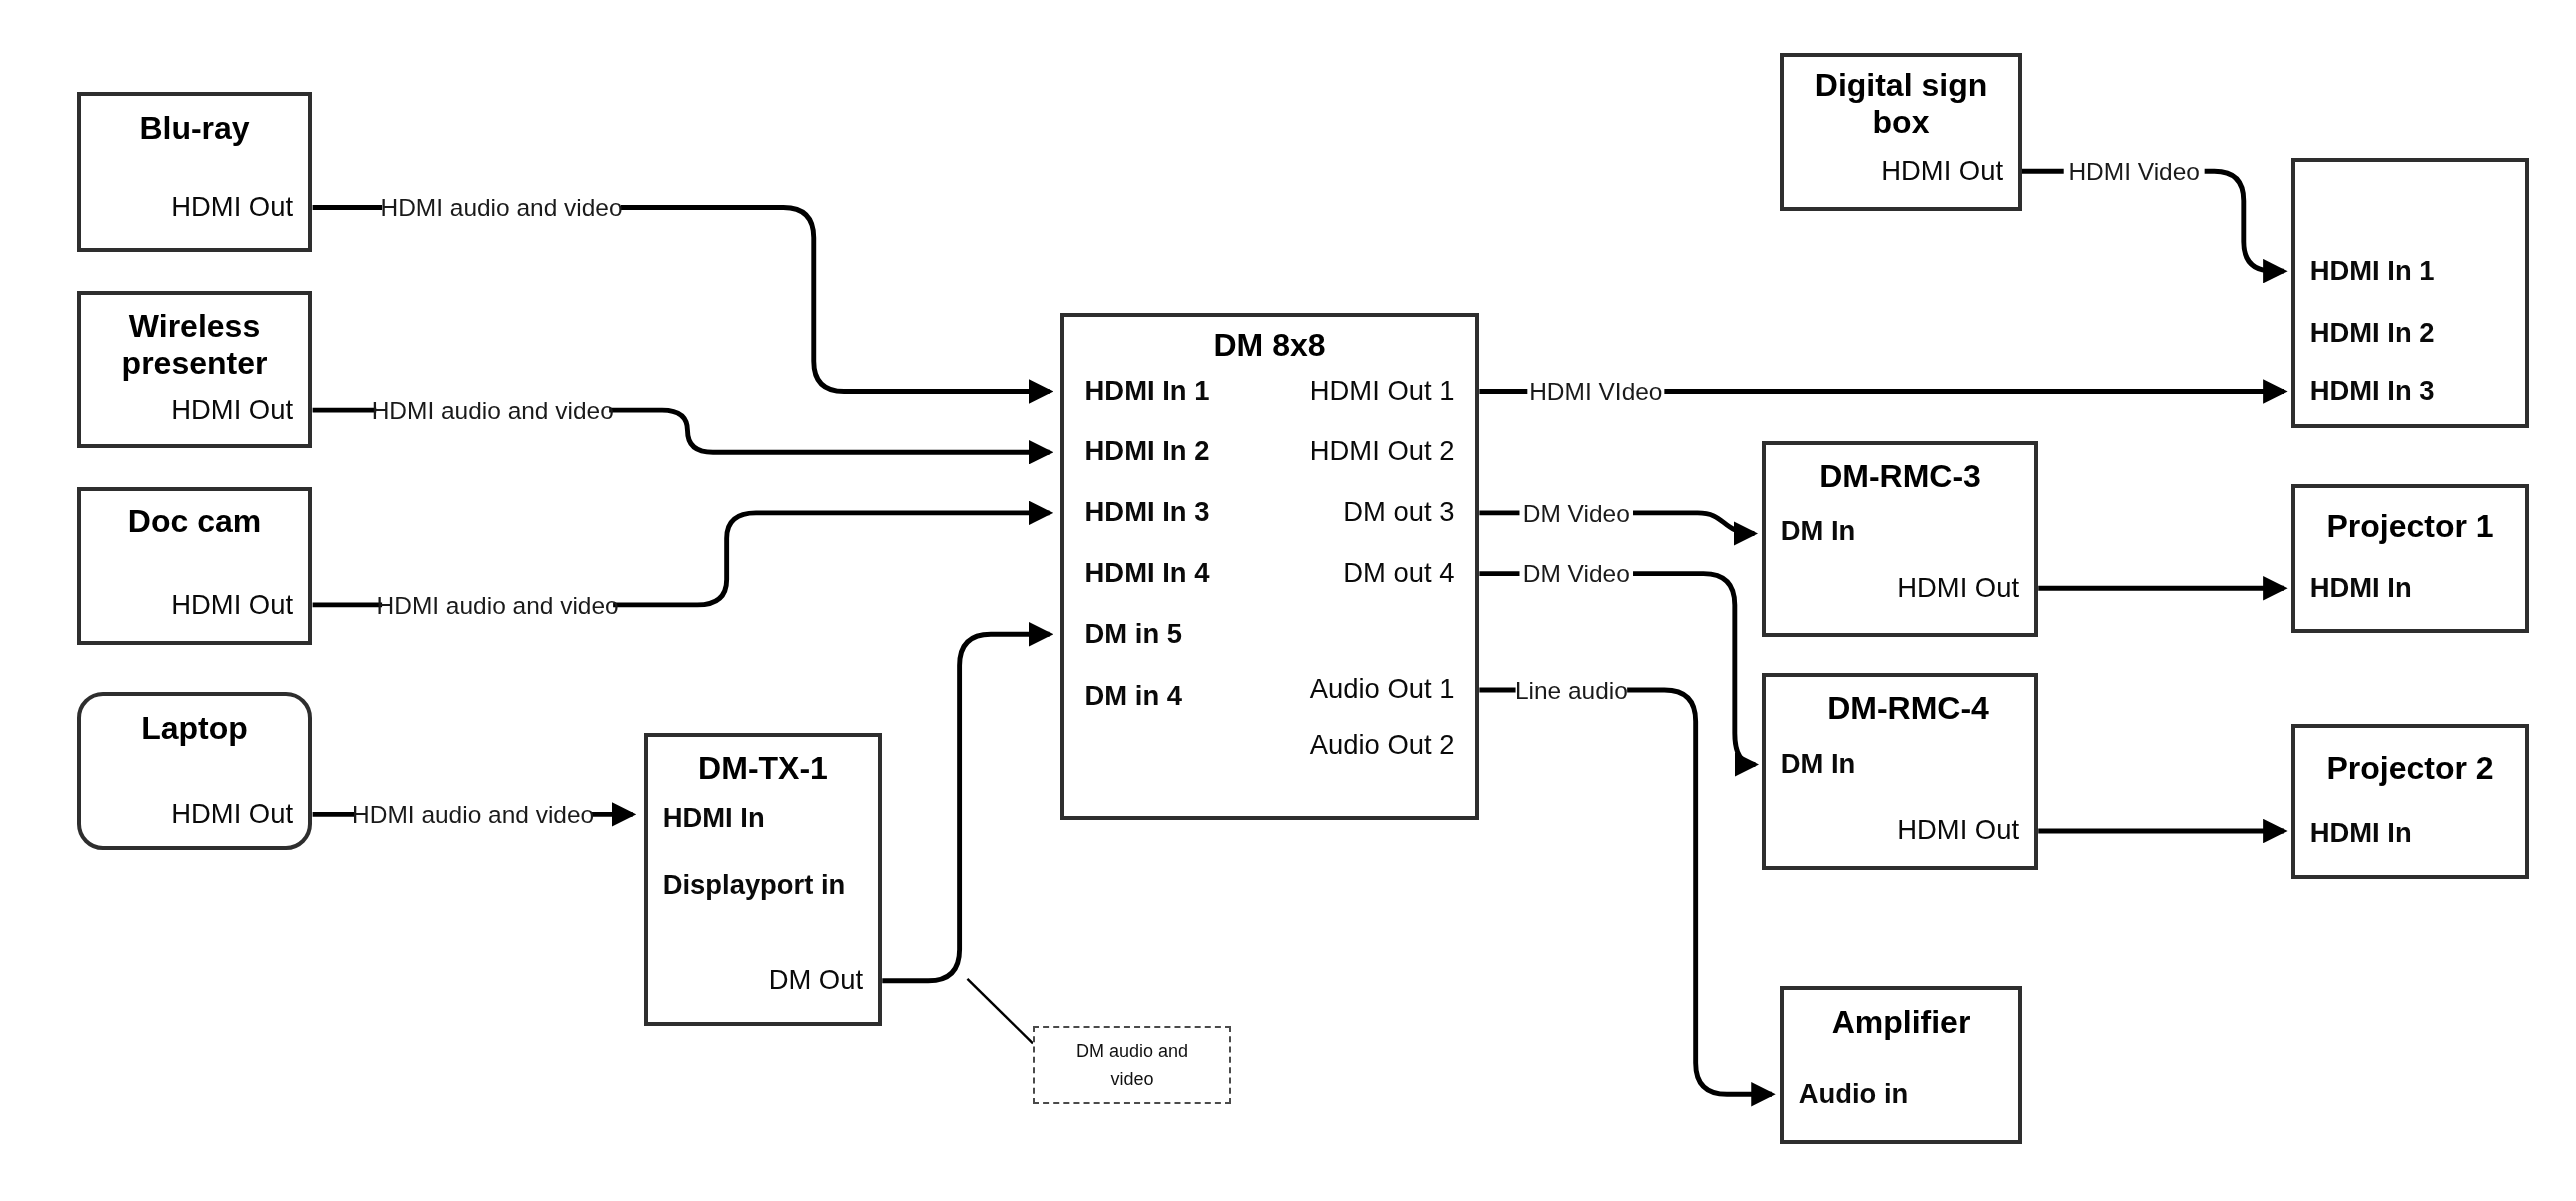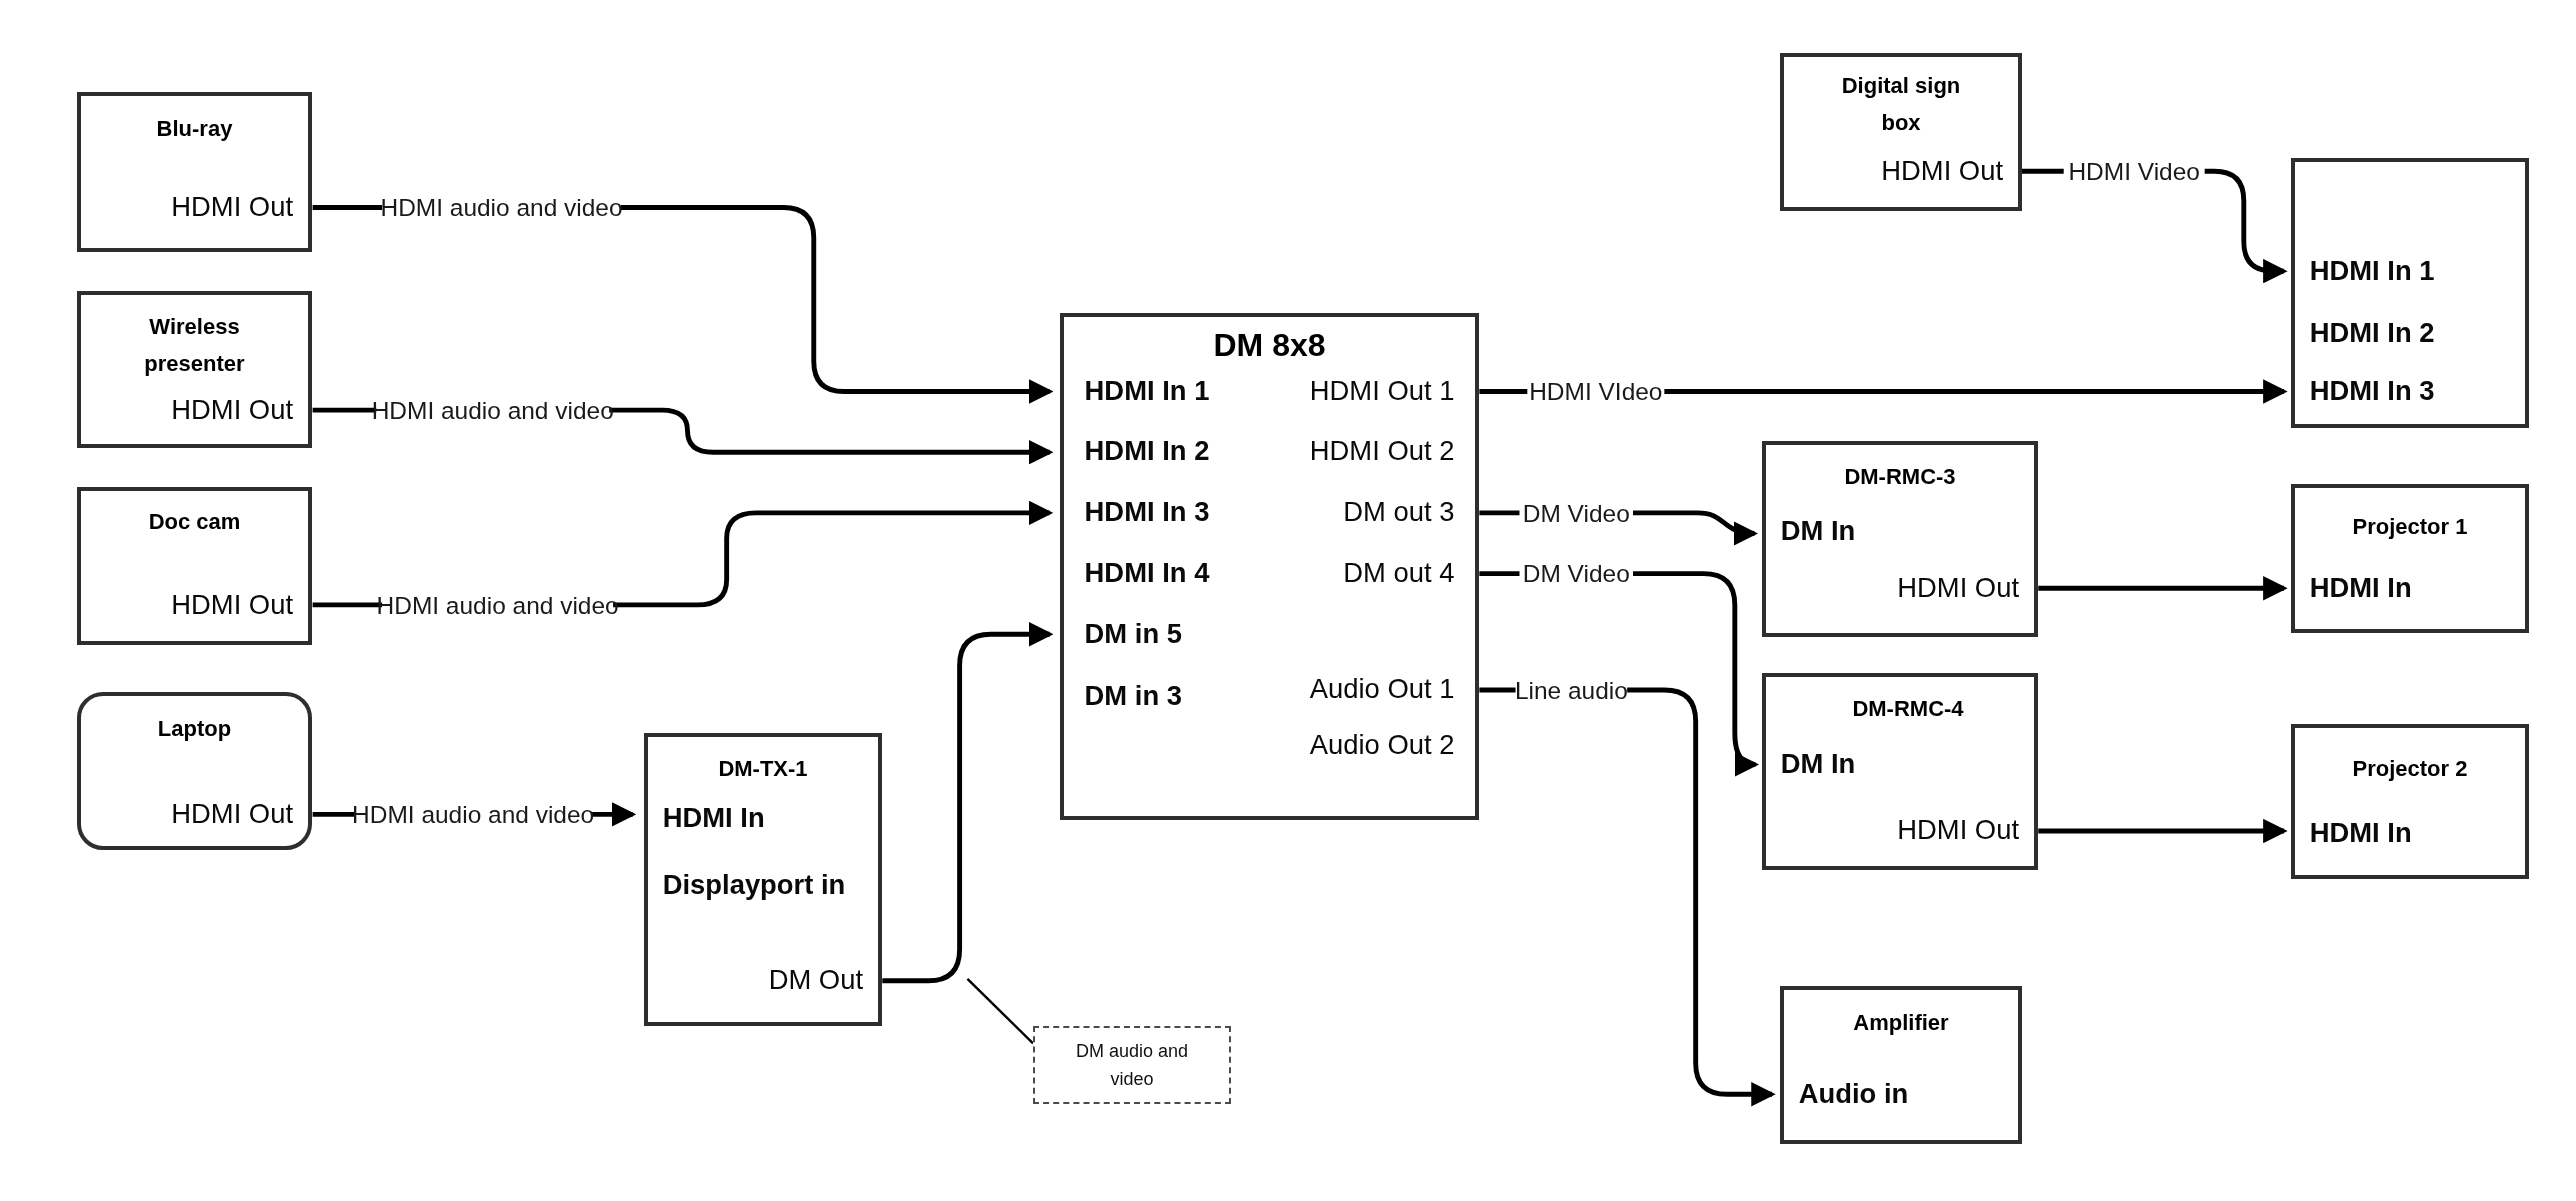--- a/index.html
+++ b/index.html
@@ -7,21 +7,21 @@
     position:relative;width:2576px;height:1201px;background:#ffffff;
     font-family:"Liberation Sans","DejaVu Sans",sans-serif;overflow:hidden;
   }
   #wires{position:absolute;left:0;top:0;}
   .node{
     position:absolute;border:4.9px solid #2e2e2e;background:#ffffff;
     box-sizing:border-box;color:#000;
   }
   .title{
     position:absolute;left:0;right:0;text-align:center;
-    font-weight:bold;font-size:22px;line-height:37px;color:#000;white-space:nowrap;
+    font-weight:bold;font-size:32px;line-height:37px;color:#000;white-space:nowrap;
   }
   .port{
     position:absolute;font-size:27.4px;height:33px;line-height:33px;
     color:#0a0a0a;white-space:nowrap;
   }
   .pl{left:14.7px;text-align:center;font-weight:bold;}
   .pr{right:15px;text-align:right;}
   .dm8 .pl{left:20.6px;} .dm8 .pr{right:20.6px;}
   .edge-label{
     font-size:25px;fill:#1a1a1a;text-anchor:middle;
@@ -125,21 +125,21 @@
     <div class="port pr" style="top:226px;">DM Out</div>
   </div>
 
   <div class="node dm8" style="left:1060px;top:313px;width:419px;height:507px;">
     <div class="title" style="top:9.8px;font-size:32px;">DM 8x8</div>
     <div class="port pl" style="top:57px;">HDMI In 1</div>
     <div class="port pl" style="top:117px;">HDMI In 2</div>
     <div class="port pl" style="top:178px;">HDMI In 3</div>
     <div class="port pl" style="top:239px;">HDMI In 4</div>
     <div class="port pl" style="top:300px;">DM in 5</div>
-    <div class="port pl" style="top:362px;">DM in 3</div>
+    <div class="port pl" style="top:362px;">DM in 4</div>
     <div class="port pr" style="top:57px;">HDMI Out 1</div>
     <div class="port pr" style="top:117px;">HDMI Out 2</div>
     <div class="port pr" style="top:178px;">DM out 3</div>
     <div class="port pr" style="top:239px;">DM out 4</div>
     <div class="port pr" style="top:355px;">Audio Out 1</div>
     <div class="port pr" style="top:411px;">Audio Out 2</div>
   </div>
 
   <div class="node" style="left:1780px;top:53px;width:242px;height:158px;">
     <div class="title" style="top:9.8px;">

